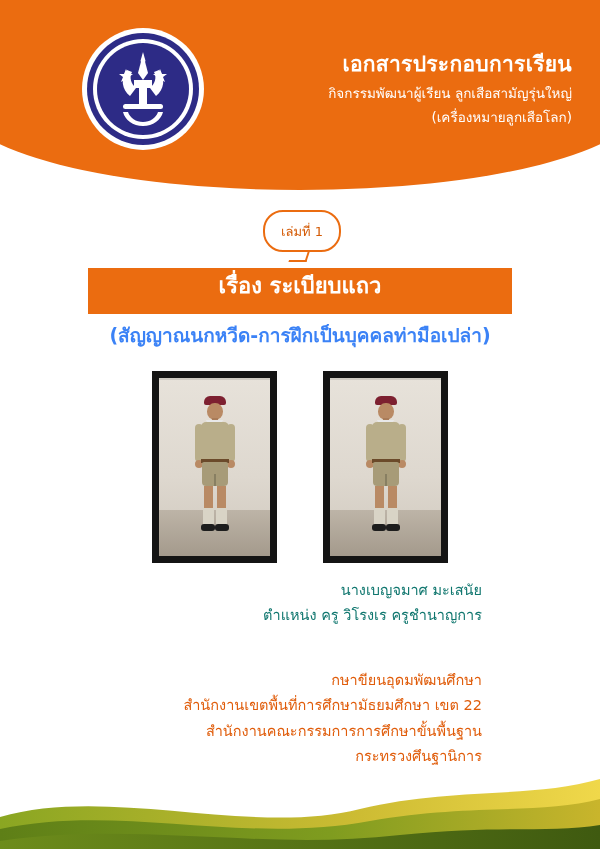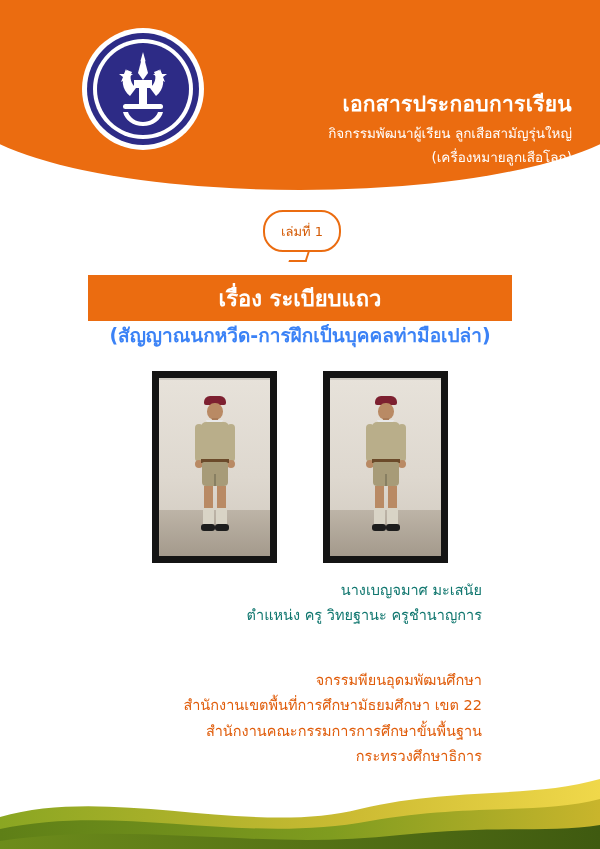--- a/index.html
+++ b/index.html
@@ -83,21 +83,20 @@
     left: 0; top: 0;
   }
 
   
   .header-text {
     position: absolute;
     right: 28px;
     top: 50px;
     text-align: right;
     color: #ffffff;
-    margin-top: 40px;
   }
   .header-title {
     font-size: 21px;
     font-weight: bold;
     line-height: 1.35;
     letter-spacing: 0.3px;
   }
   .header-sub {
     font-size: 13.5px;
     line-height: 1.75;
@@ -131,26 +130,25 @@
     border-right: 2px solid #eb6c10;
     border-bottom: 2px solid #eb6c10;
     transform: skewX(-18deg);
     z-index: 3;
   }
 
   
   .title-bar {
     position: absolute;
     left: 88px;
-    top: 275px;
+    top: 268px;
     width: 424px;
     height: 46px;
     background: #eb6c10;
     display: flex;
-    align-items: center;
     justify-content: center;
   }
   .title-bar .t {
     color: #ffffff;
     font-size: 22px;
     font-weight: bold;
   }
   .subtitle {
     position: absolute;
     left: 0;
@@ -357,28 +355,28 @@
         <div class="shoeL"></div>
           <div class="shoeR"></div>
       </div>
     </div>
   </div>
 
 </div>
 
 <div class="author">
   <div>นางเบญจมาศ  มะเสนัย</div>
-  <div>ตำแหน่ง ครู วิทยฐานะ ครูชำนาญการ</div>
+  <div>ตำแหน่ง ครู วิโรงเร ครูชำนาญการ</div>
 </div>
 
 <div class="org">
-  <div>จกรรมพียนอุดมพัฒนศึกษา</div>
+  <div>กษาขียนอุดมพัฒนศึกษา</div>
   <div>สำนักงานเขตพื้นที่การศึกษามัธยมศึกษา  เขต  22</div>
   <div>สำนักงานคณะกรรมการการศึกษาขั้นพื้นฐาน</div>
-  <div>กระทรวงศึกษาธิการ</div>
+  <div>กระทรวงศึนฐานิการ</div>
 </div>
 
 <div class="footer">
   <svg width="600" height="90" viewBox="0 0 600 90" preserveAspectRatio="none">
     <defs>
       <linearGradient id="g1" x1="0" y1="0" x2="1" y2="0">
         <stop offset="0%" stop-color="#5e7f17"></stop>
         <stop offset="55%" stop-color="#7f9c1f"></stop>
         <stop offset="100%" stop-color="#c9b52c"></stop>
       </linearGradient>

